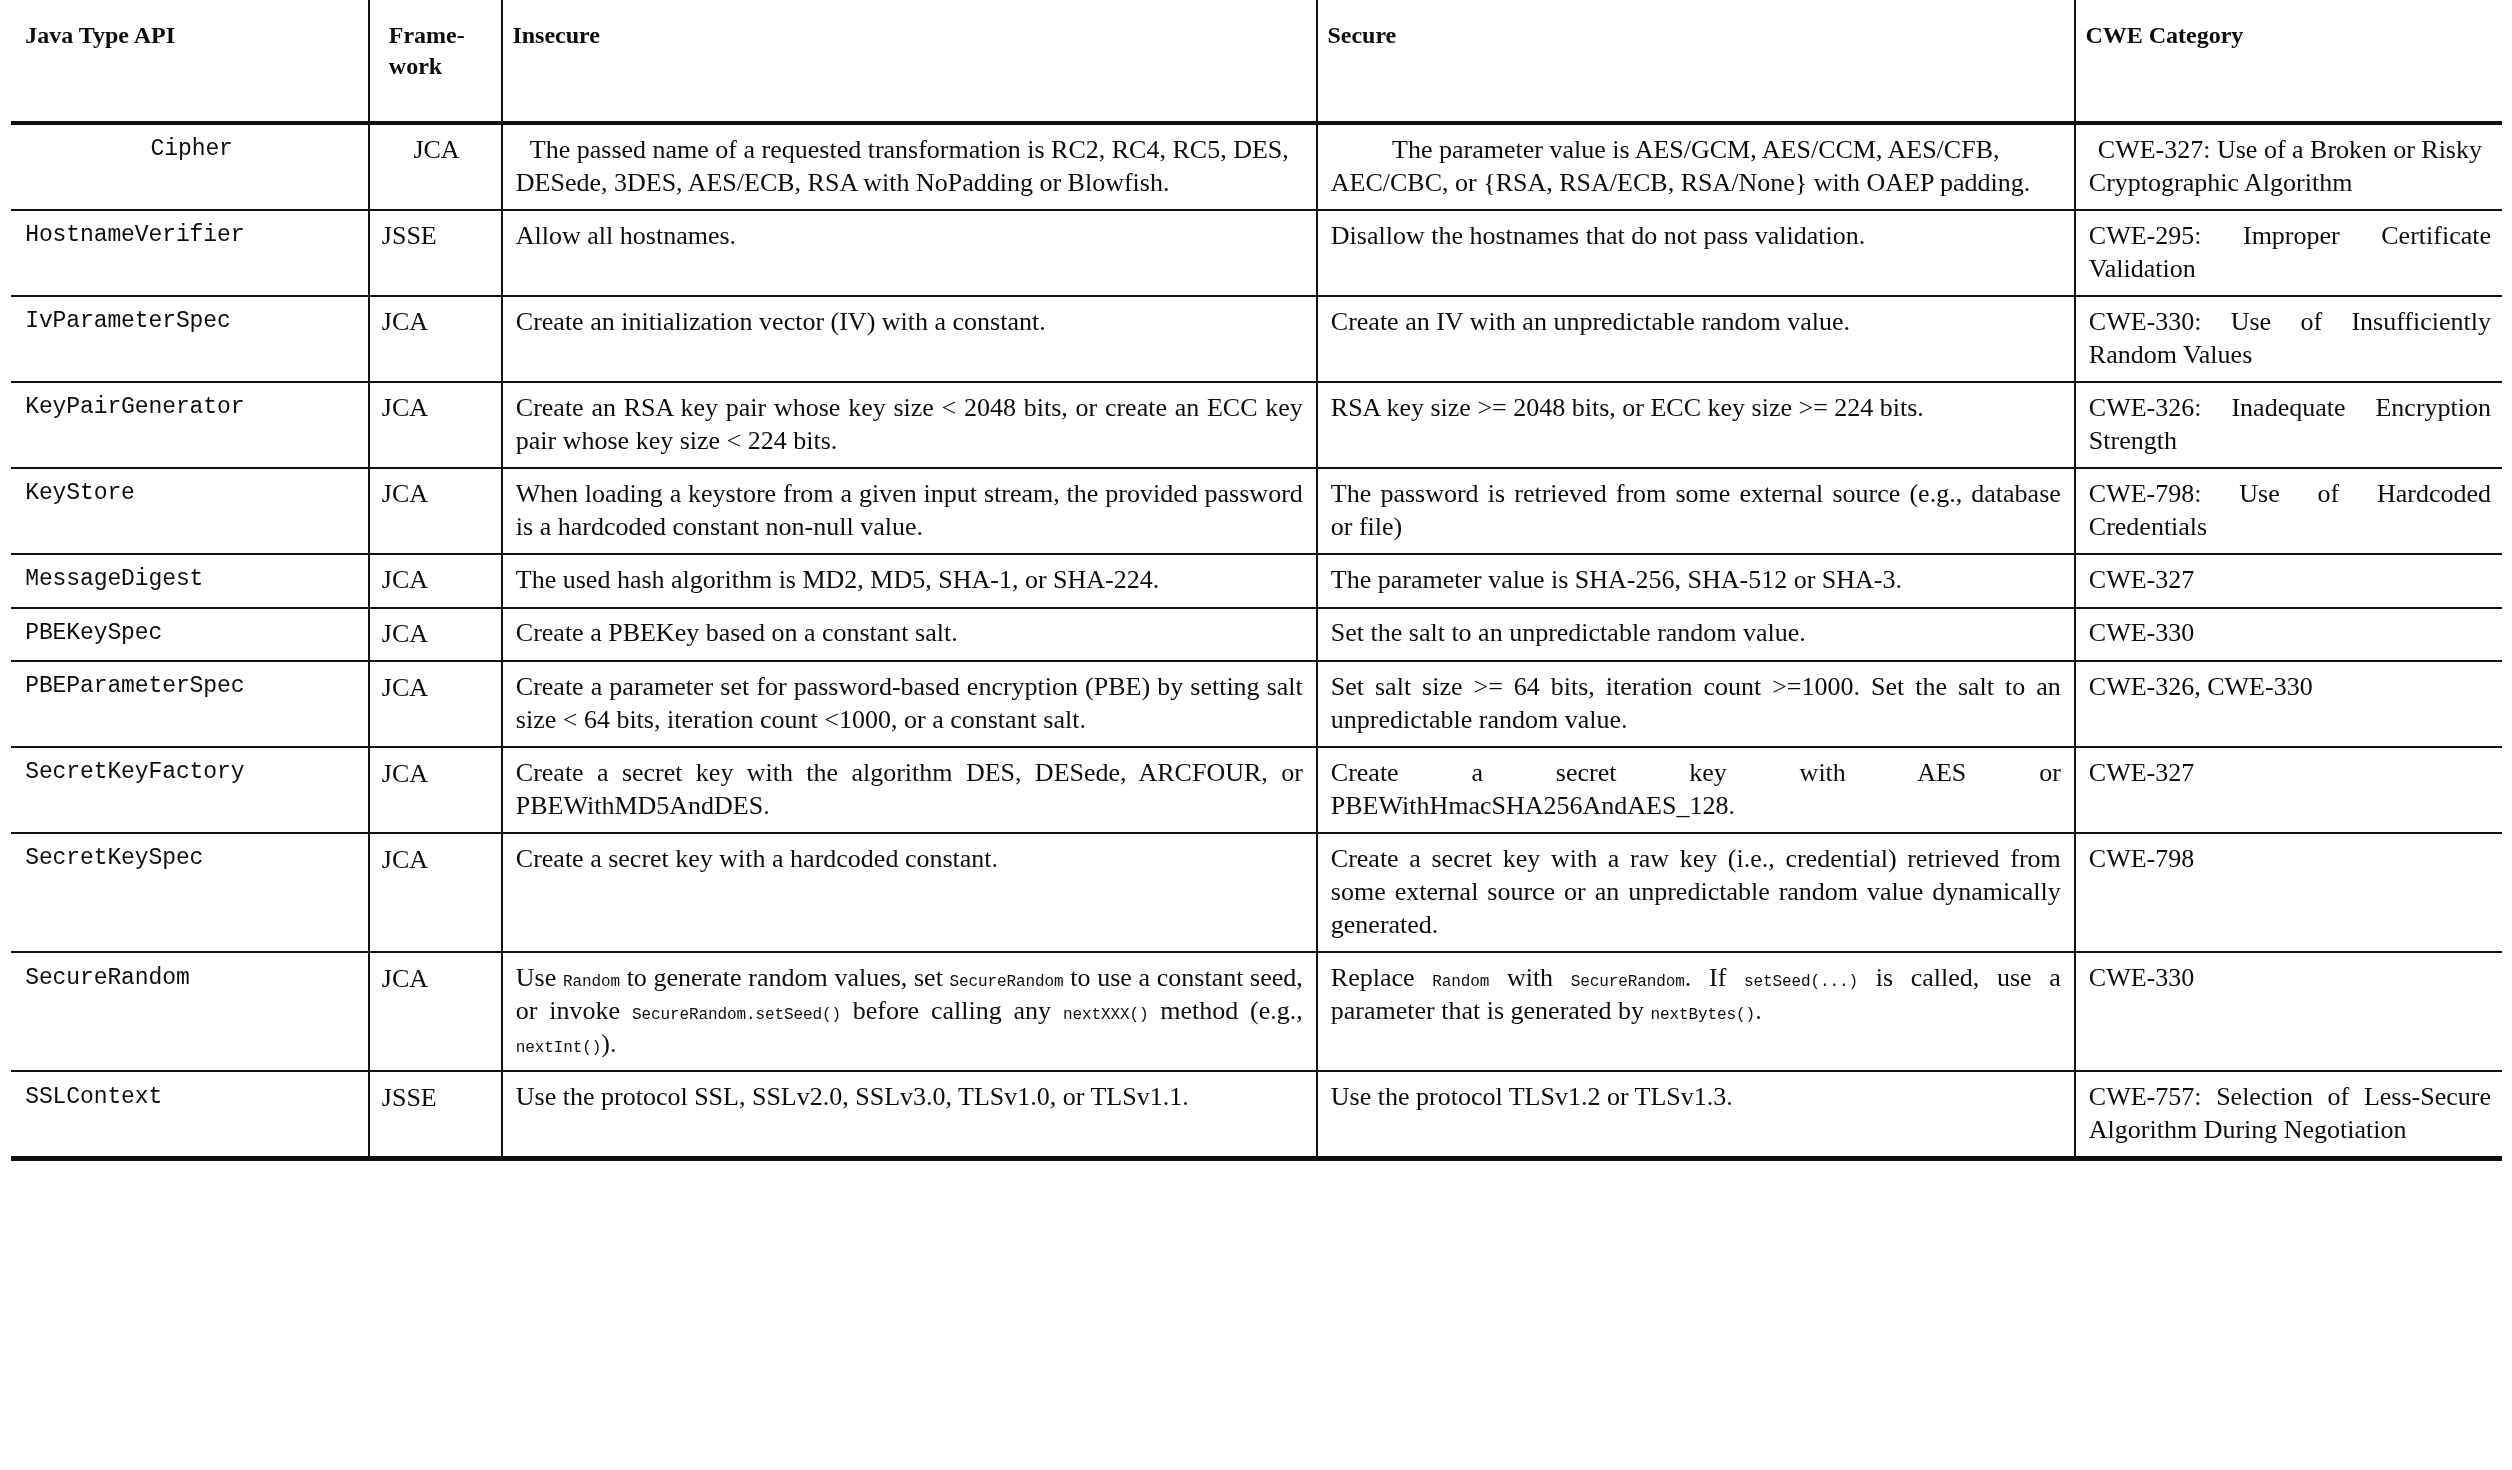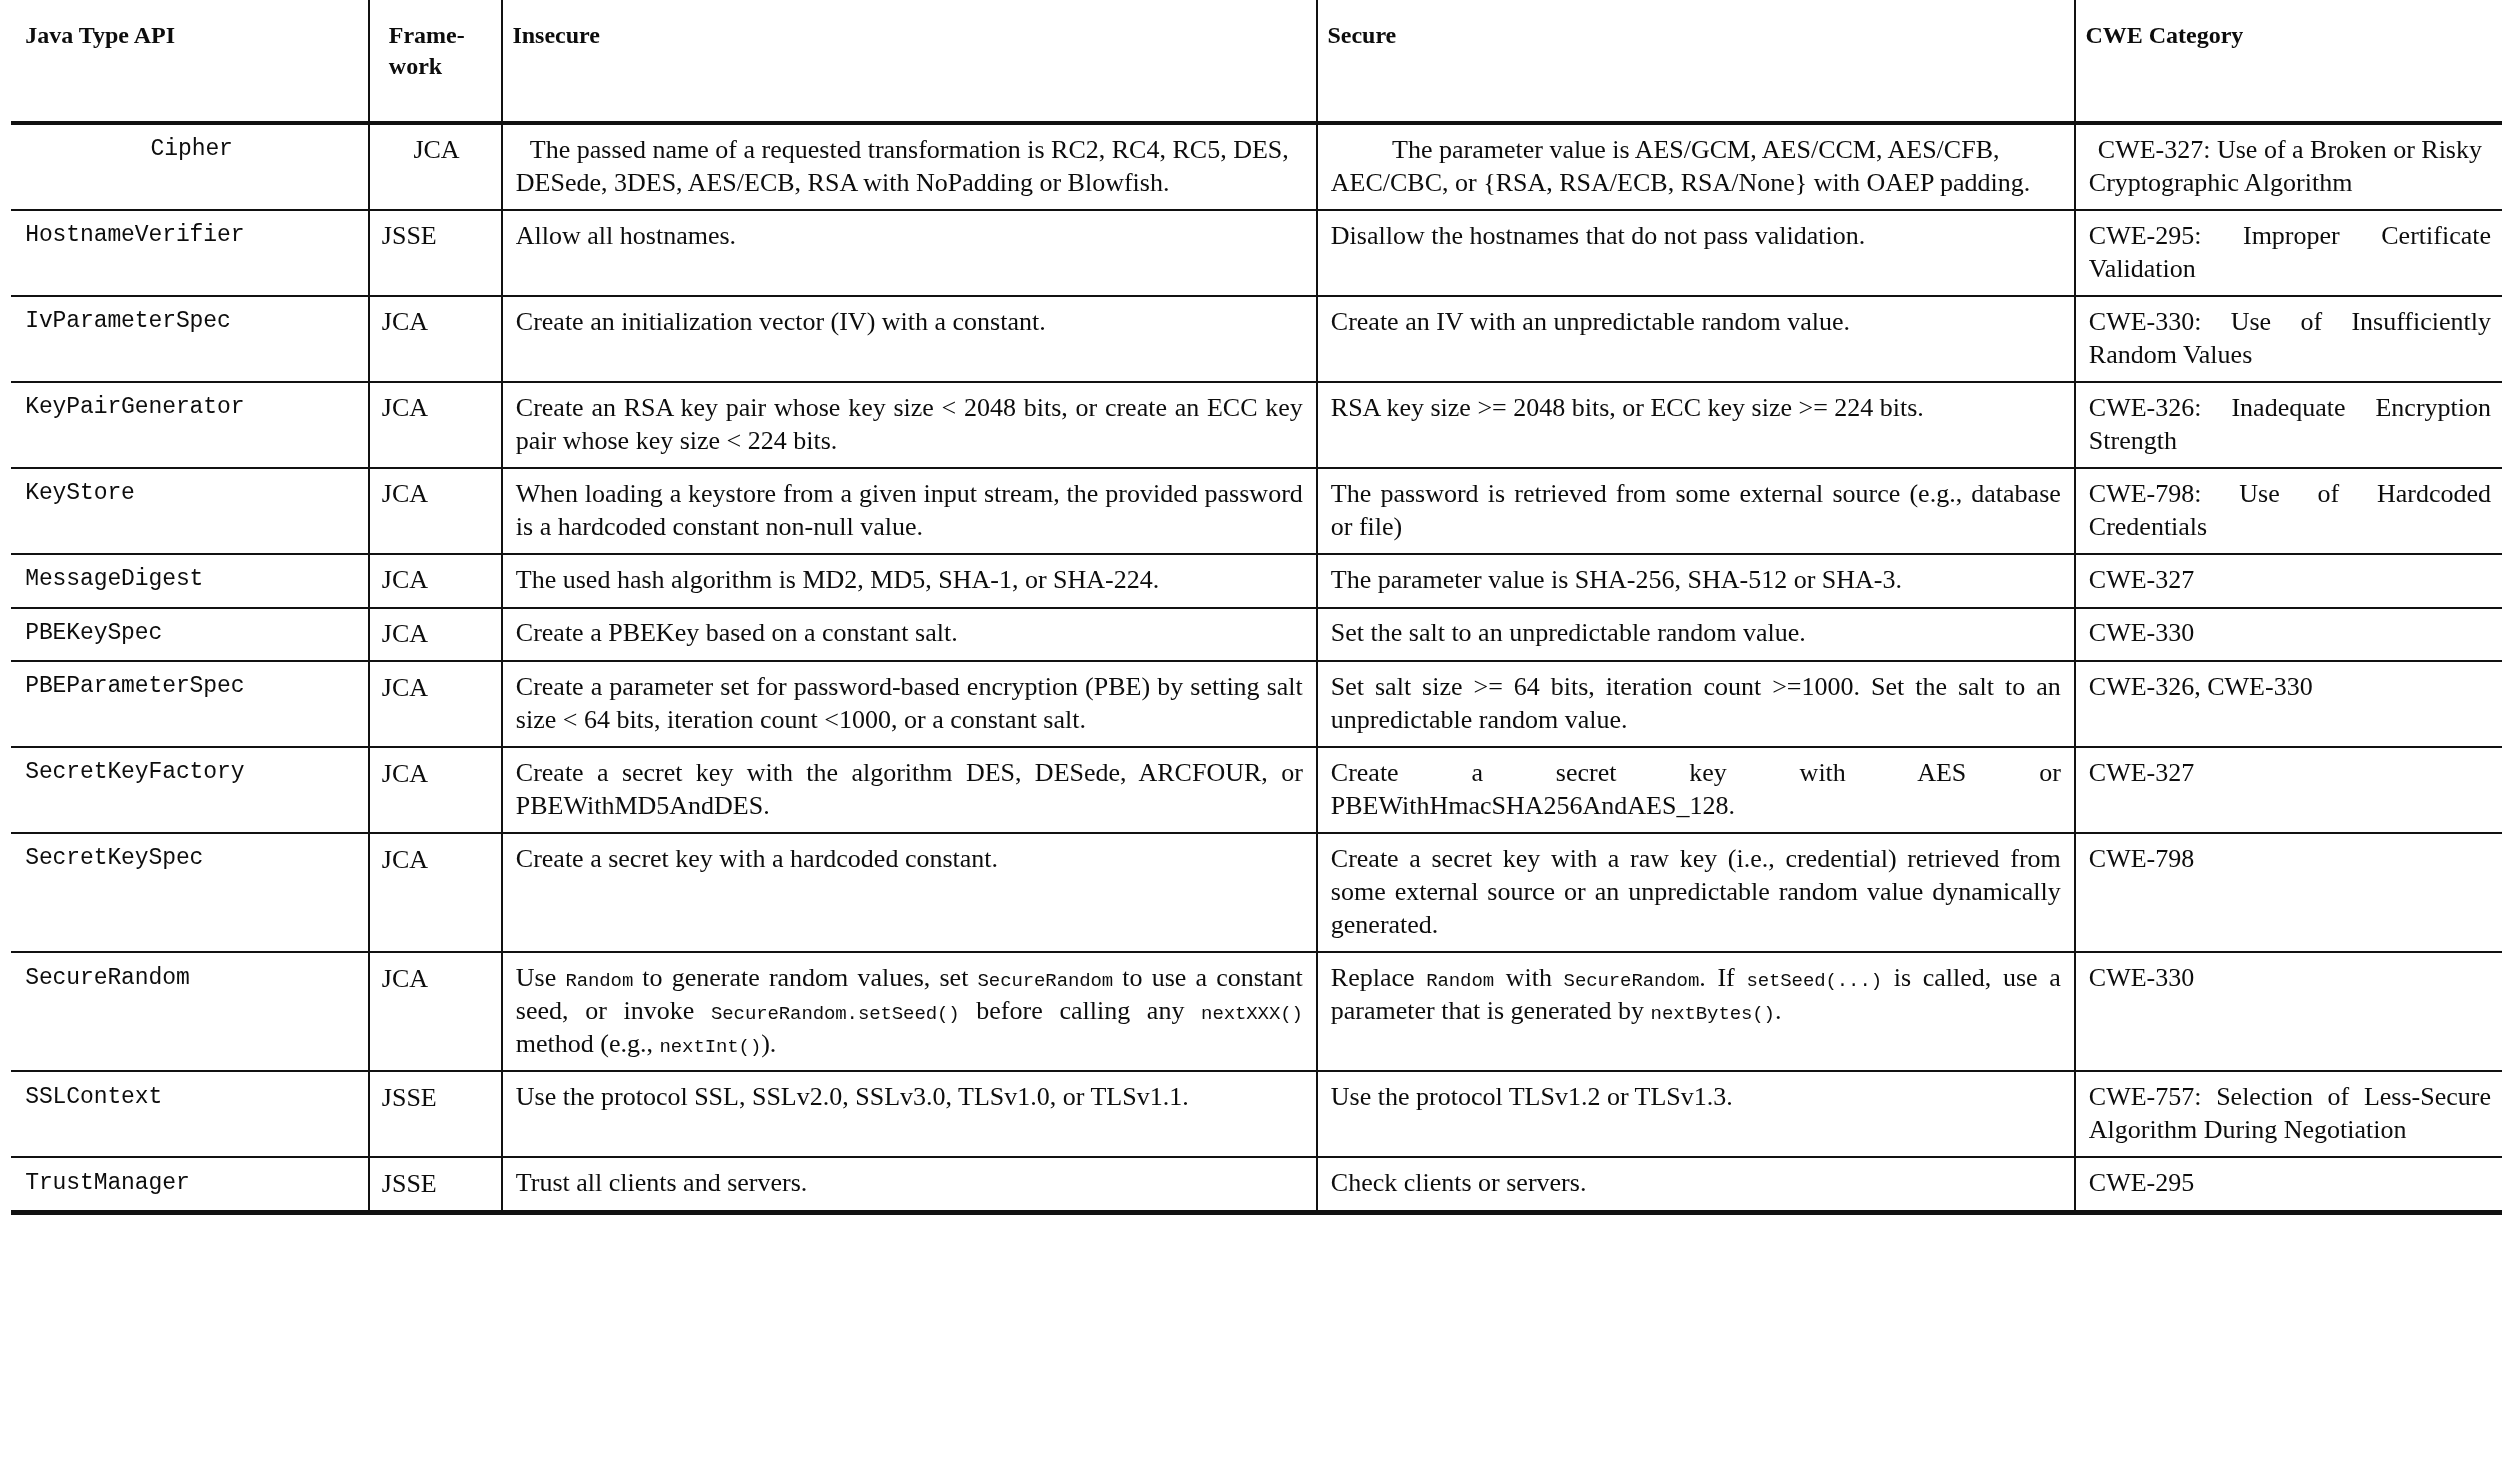--- a/index.html
+++ b/index.html
@@ -83,21 +83,21 @@
     padding-right: 13px;
   }
   td.c-cwe {
     text-align: justify;
     text-align-last: left;
     padding-left: 13px;
     padding-right: 10.8px;
   }
   code, .mono {
     font-family: "Liberation Mono", "DejaVu Sans Mono", monospace;
-    font-size: 19px;
+    font-size: 16px;
     letter-spacing: -0.1px;
   }
 </style>
 </head>
 <body>
 
 <div class="page">
   <table class="api-table">
     <colgroup>
       <col class="w-api">
@@ -193,27 +193,20 @@
           <td class="c-sec">Replace <code>Random</code> with <code>SecureRandom</code>. If <code>setSeed(...)</code> is called, use a parameter that is generated by <code>nextBytes()</code>.</td>
           <td class="c-cwe">CWE-330</td>
         </tr>
         <tr>
           <td class="c-api">SSLContext</td>
           <td class="c-fw">JSSE</td>
           <td class="c-ins">Use the protocol SSL, SSLv2.0, SSLv3.0, TLSv1.0, or TLSv1.1.</td>
           <td class="c-sec">Use the protocol TLSv1.2 or TLSv1.3.</td>
           <td class="c-cwe">CWE-757: Selection of Less-Secure Algorithm During Negotiation</td>
         </tr>
-        <tr>
-          <td class="c-api">TrustManager</td>
-          <td class="c-fw">JSSE</td>
-          <td class="c-ins">Trust all clients and servers.</td>
-          <td class="c-sec">Check clients or servers.</td>
-          <td class="c-cwe">CWE-295</td>
-        </tr>
         <tr class="rule-bottom">
           <td></td>
           <td></td>
           <td></td>
           <td></td>
           <td></td>
         </tr>
       </tbody>
   </table>
 </div>

